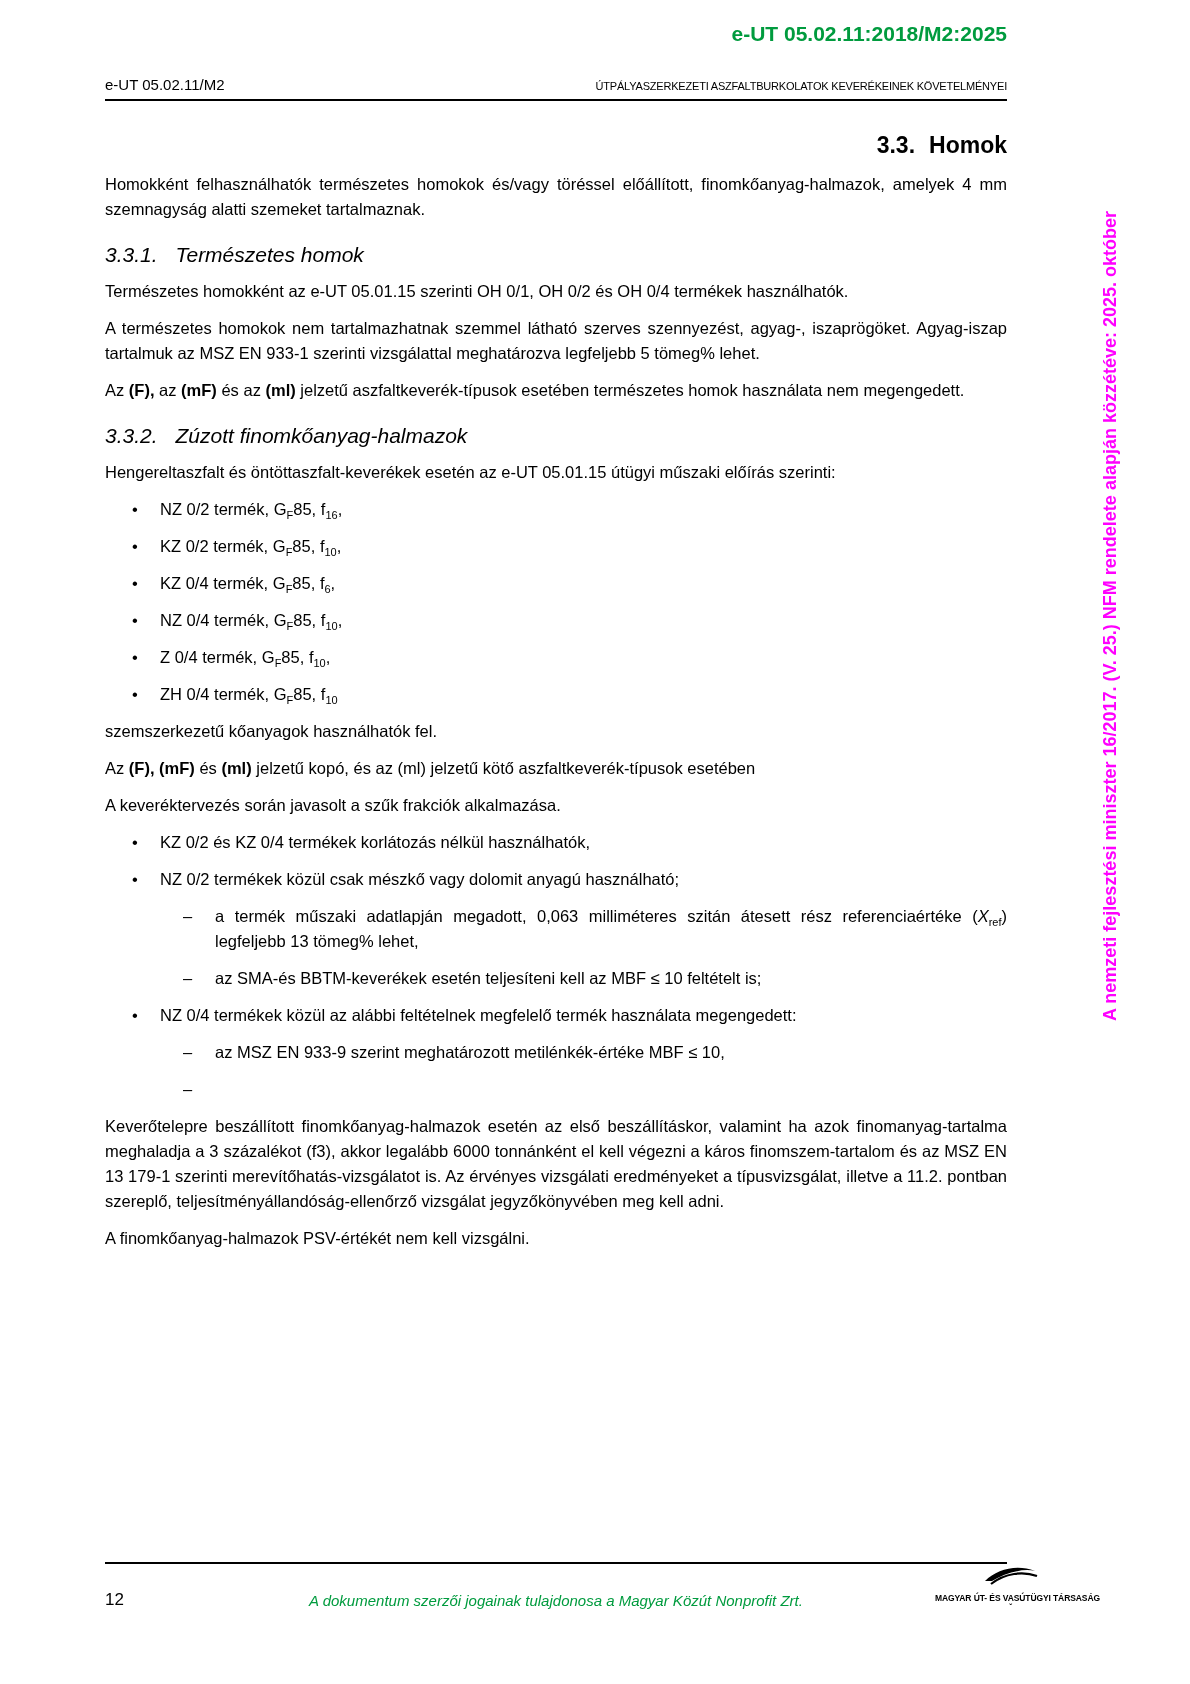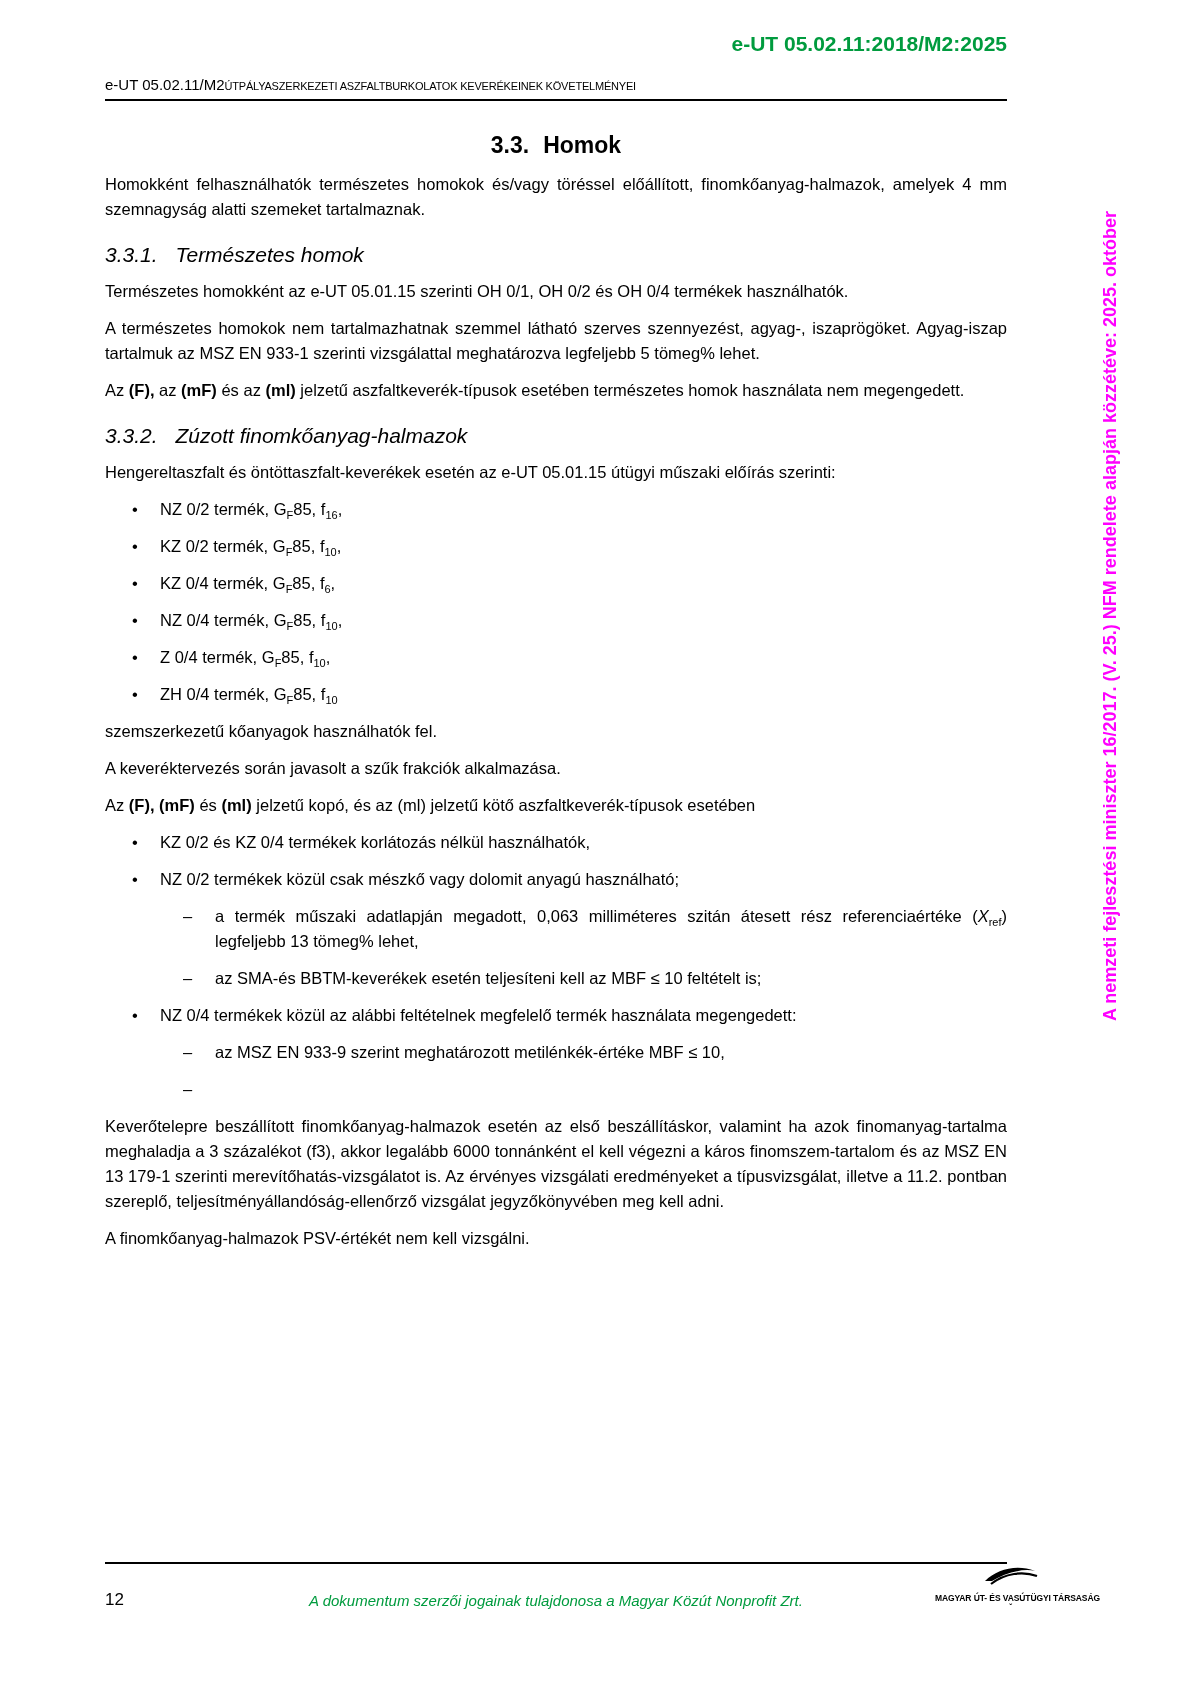--- a/index.html
+++ b/index.html
@@ -12,44 +12,44 @@
     position:relative;
     width:1190px;height:1684px;
     background:#ffffff;
     font-family:"Liberation Sans", sans-serif;
     color:var(--ink);
     overflow:hidden;
     margin:0 auto;
   }
   
   .doc-ref{
-    position:absolute; top:32px; left:105px; right:183px;
+    position:absolute; top:22px; left:105px; right:183px;
     text-align:right;
     font-size:21px; font-weight:bold; color:var(--green);
     letter-spacing:0px; white-space:nowrap;
   }
   .header-row{
     position:absolute; top:76px; left:105px; right:183px;
-    display:flex; align-items:baseline;
+    display:flex; justify-content:space-between; align-items:baseline;
   }
   .header-left{font-size:15px;}
   .header-right{font-size:11px; letter-spacing:-0.2px; white-space:nowrap;}
   .header-rule{
     position:absolute; top:99px; left:105px; width:902px;
     border-top:2px solid #000; height:0;
   }
   
   .content{
     position:absolute; top:116px; left:105px; width:902px;
     font-size:16.5px; line-height:25px; text-align:justify;
   }
   .content p{margin:12px 0;}
   h2.sec{
     font-size:23px; font-weight:bold; font-style:normal;
-    margin:16px 0 10px 0; text-align:center; line-height:1.2;
+    margin:16px 0 10px 0; text-align:right; line-height:1.2;
   }
   h2.sec .num{margin-right:14px;}
   h3.sec{
     font-size:21px; font-weight:normal; font-style:italic;
     margin:20px 0 10px 0; text-align:left; line-height:1.2;
   }
   h3.sec .num{margin-right:18px;}
   .li{
     display:flex; margin:12px 0; text-align:justify;
   }
@@ -148,22 +148,22 @@
     <div class="li">
       <span class="marker">•</span>
       <span class="txt"><span>Z 0/4 termék, G</span><sub>F</sub><span>85, f</span><sub>10</sub><span>,</span></span>
     </div>
     <div class="li">
       <span class="marker">•</span>
       <span class="txt"><span>ZH 0/4 termék, G</span><sub>F</sub><span>85, f</span><sub>10</sub></span>
     </div>
 
     <p>szemszerkezetű kőanyagok használhatók fel.</p>
+    <p><span>Az </span><span class="b">(F),</span><span> </span><span class="b">(mF)</span><span> és </span><span class="b">(ml)</span><span> jelzetű kopó, és az (ml) jelzetű kötő aszfaltkeverék-típusok esetében</span></p>
     <p>A keveréktervezés során javasolt a szűk frakciók alkalmazása.</p>
-    <p><span>Az </span><span class="b">(F),</span><span> </span><span class="b">(mF)</span><span> és </span><span class="b">(ml)</span><span> jelzetű kopó, és az (ml) jelzetű kötő aszfaltkeverék-típusok esetében</span></p>
 
     <div class="li">
       <span class="marker">•</span>
       <span class="txt">KZ 0/2 és KZ 0/4 termékek korlátozás nélkül használhatók,</span>
     </div>
     <div class="li">
       <span class="marker">•</span>
       <span class="txt">NZ 0/2 termékek közül csak mészkő vagy dolomit anyagú használható;</span>
     </div>
 

